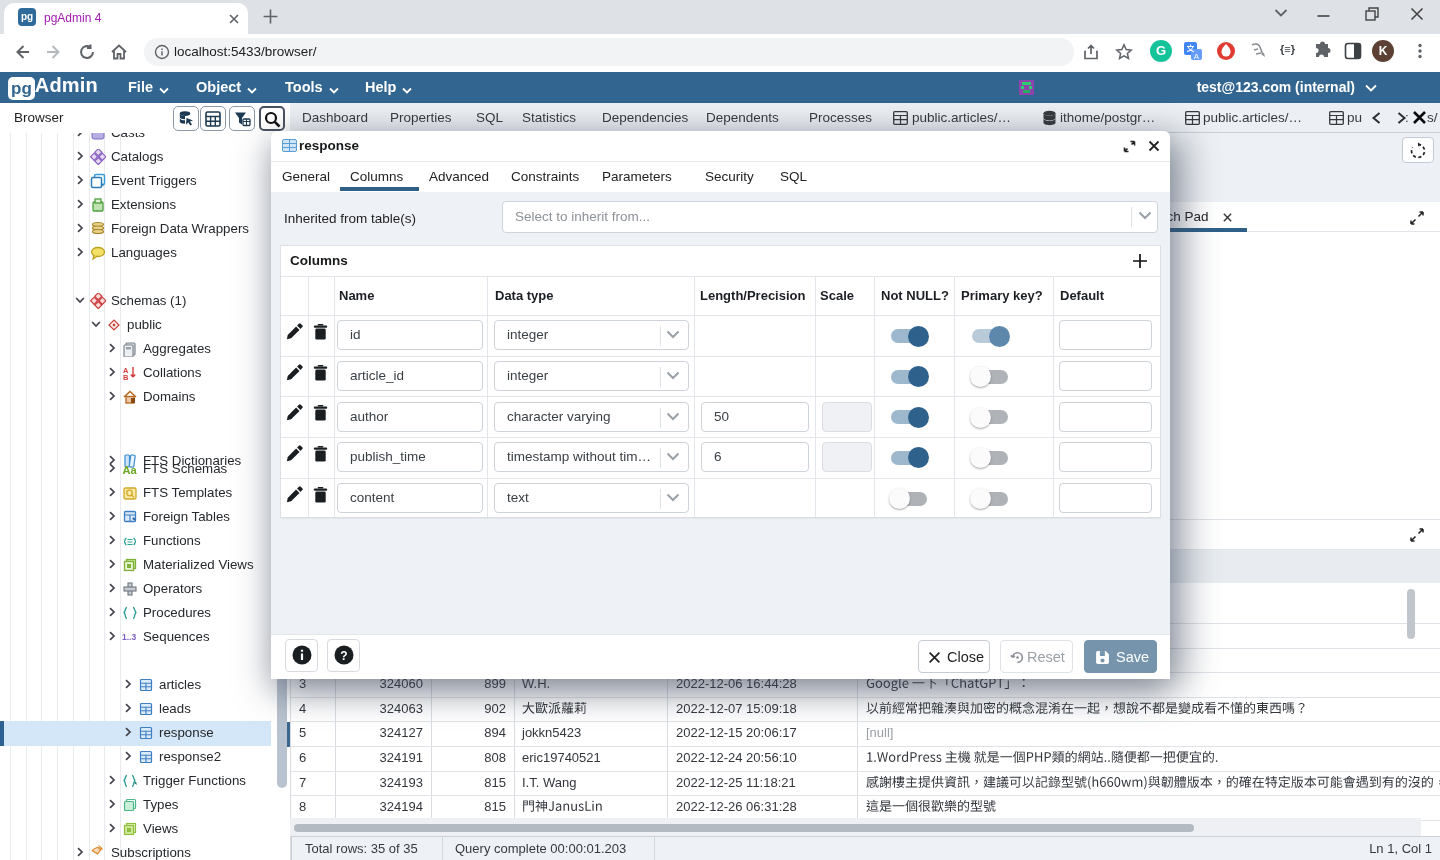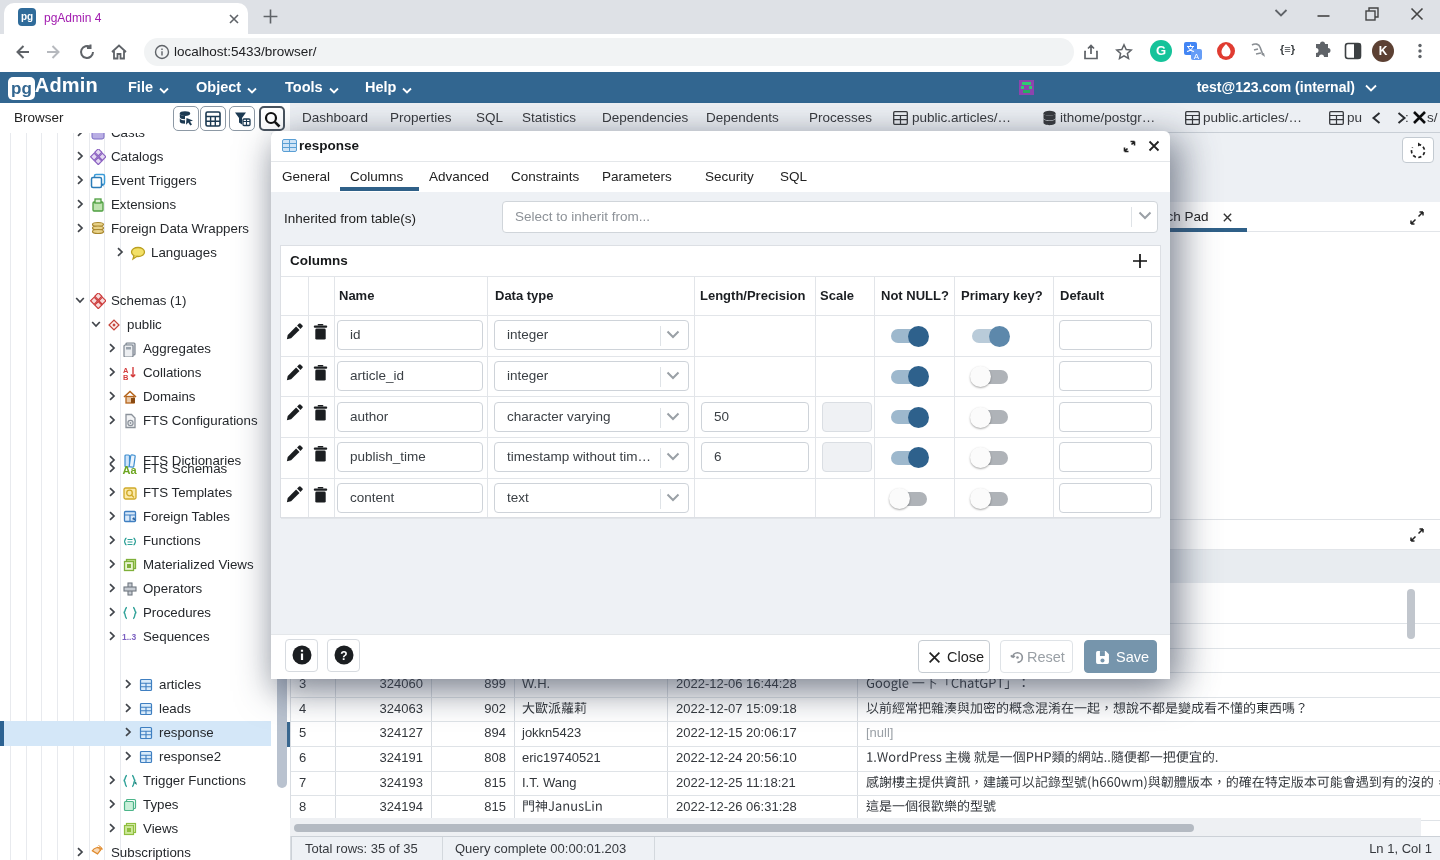--- a/index.html
+++ b/index.html
@@ -366,21 +366,21 @@
         <svg width="16" height="16" viewBox="0 0 16 16">
           <g stroke="#a8862c" stroke-width="1.2" fill="#e8d289">
             <ellipse cx="8" cy="3.5" rx="5.5" ry="2"></ellipse>
             <ellipse cx="8" cy="7" rx="5.5" ry="2"></ellipse>
             <ellipse cx="8" cy="10.5" rx="5.5" ry="2"></ellipse>
           </g>
         </svg>
       </div>
       <div class="txt" style="left:111px">Foreign Data Wrappers</div>
     </div>
-    <div class="trow" style="top: 108px; margin-left: 40px;">
+    <div class="trow" style="top: 108px;">
       <svg class="chev" style="left:74px" width="12" height="12" viewBox="0 0 12 12">
         <path d="M4 2.2 L8 6 L4 9.8" stroke="#41454b" stroke-width="1.7" fill="none"></path>
       </svg>
       <div class="ticon" style="left:90px">
         <svg width="16" height="16" viewBox="0 0 16 16">
           <ellipse cx="8" cy="7" rx="6.5" ry="4.5" fill="#f3e067" stroke="#bba020" stroke-width="1.3"></ellipse>
           <path d="M4 10.5 L3 14 L7.5 11" fill="#f3e067" stroke="#bba020" stroke-width="1.3"></path>
         </svg>
       </div>
       <div class="txt" style="left:111px">Languages</div>
@@ -444,33 +444,20 @@
         <path d="M4 2.2 L8 6 L4 9.8" stroke="#41454b" stroke-width="1.7" fill="none"></path>
       </svg>
       <div class="ticon" style="left:122px">
         <svg width="16" height="16" viewBox="0 0 16 16">
           <path d="M2 8 L8 2.5 L14 8" stroke="#b5651d" stroke-width="1.6" fill="none"></path>
           <rect x="4" y="7.5" width="8" height="6.5" fill="#e9c9a8" stroke="#b5651d" stroke-width="1.3"></rect>
           <rect x="9" y="9" width="4" height="5" fill="#8a4a10"></rect>
         </svg>
       </div>
       <div class="txt" style="left:143px">Domains</div>
-    </div>
-    <div class="trow" style="top: 276px;">
-      <svg class="chev" style="left:106px" width="12" height="12" viewBox="0 0 12 12">
-        <path d="M4 2.2 L8 6 L4 9.8" stroke="#41454b" stroke-width="1.7" fill="none"></path>
-      </svg>
-      <div class="ticon" style="left:122px">
-        <svg width="16" height="16" viewBox="0 0 16 16">
-          <path d="M4 1.5 H9.5 L13 5 V14.5 H4 Z" fill="#f2f3f5" stroke="#8b929b" stroke-width="1.3"></path>
-          <circle cx="8.5" cy="10" r="2.6" fill="none" stroke="#8b929b" stroke-width="1.2"></circle>
-          <circle cx="8.5" cy="10" r="0.9" fill="#8b929b"></circle>
-        </svg>
-      </div>
-      <div class="txt" style="left:143px">FTS Configurations</div>
     </div>
     <div class="trow" style="top: 316px; text-align: center;">
       <svg class="chev" style="left:106px" width="12" height="12" viewBox="0 0 12 12">
         <path d="M4 2.2 L8 6 L4 9.8" stroke="#41454b" stroke-width="1.7" fill="none"></path>
       </svg>
       <div class="ticon" style="left:122px">
         <svg width="16" height="16" viewBox="0 0 16 16">
           <rect x="3" y="2" width="4.5" height="12" rx="1" fill="#cfe4f9" stroke="#3e8ed0" stroke-width="1.2"></rect>
           <rect x="8" y="2" width="4.5" height="12" rx="1" transform="rotate(8 10 8)" fill="#eaf3fc" stroke="#3e8ed0" stroke-width="1.2"></rect>
         </svg>

